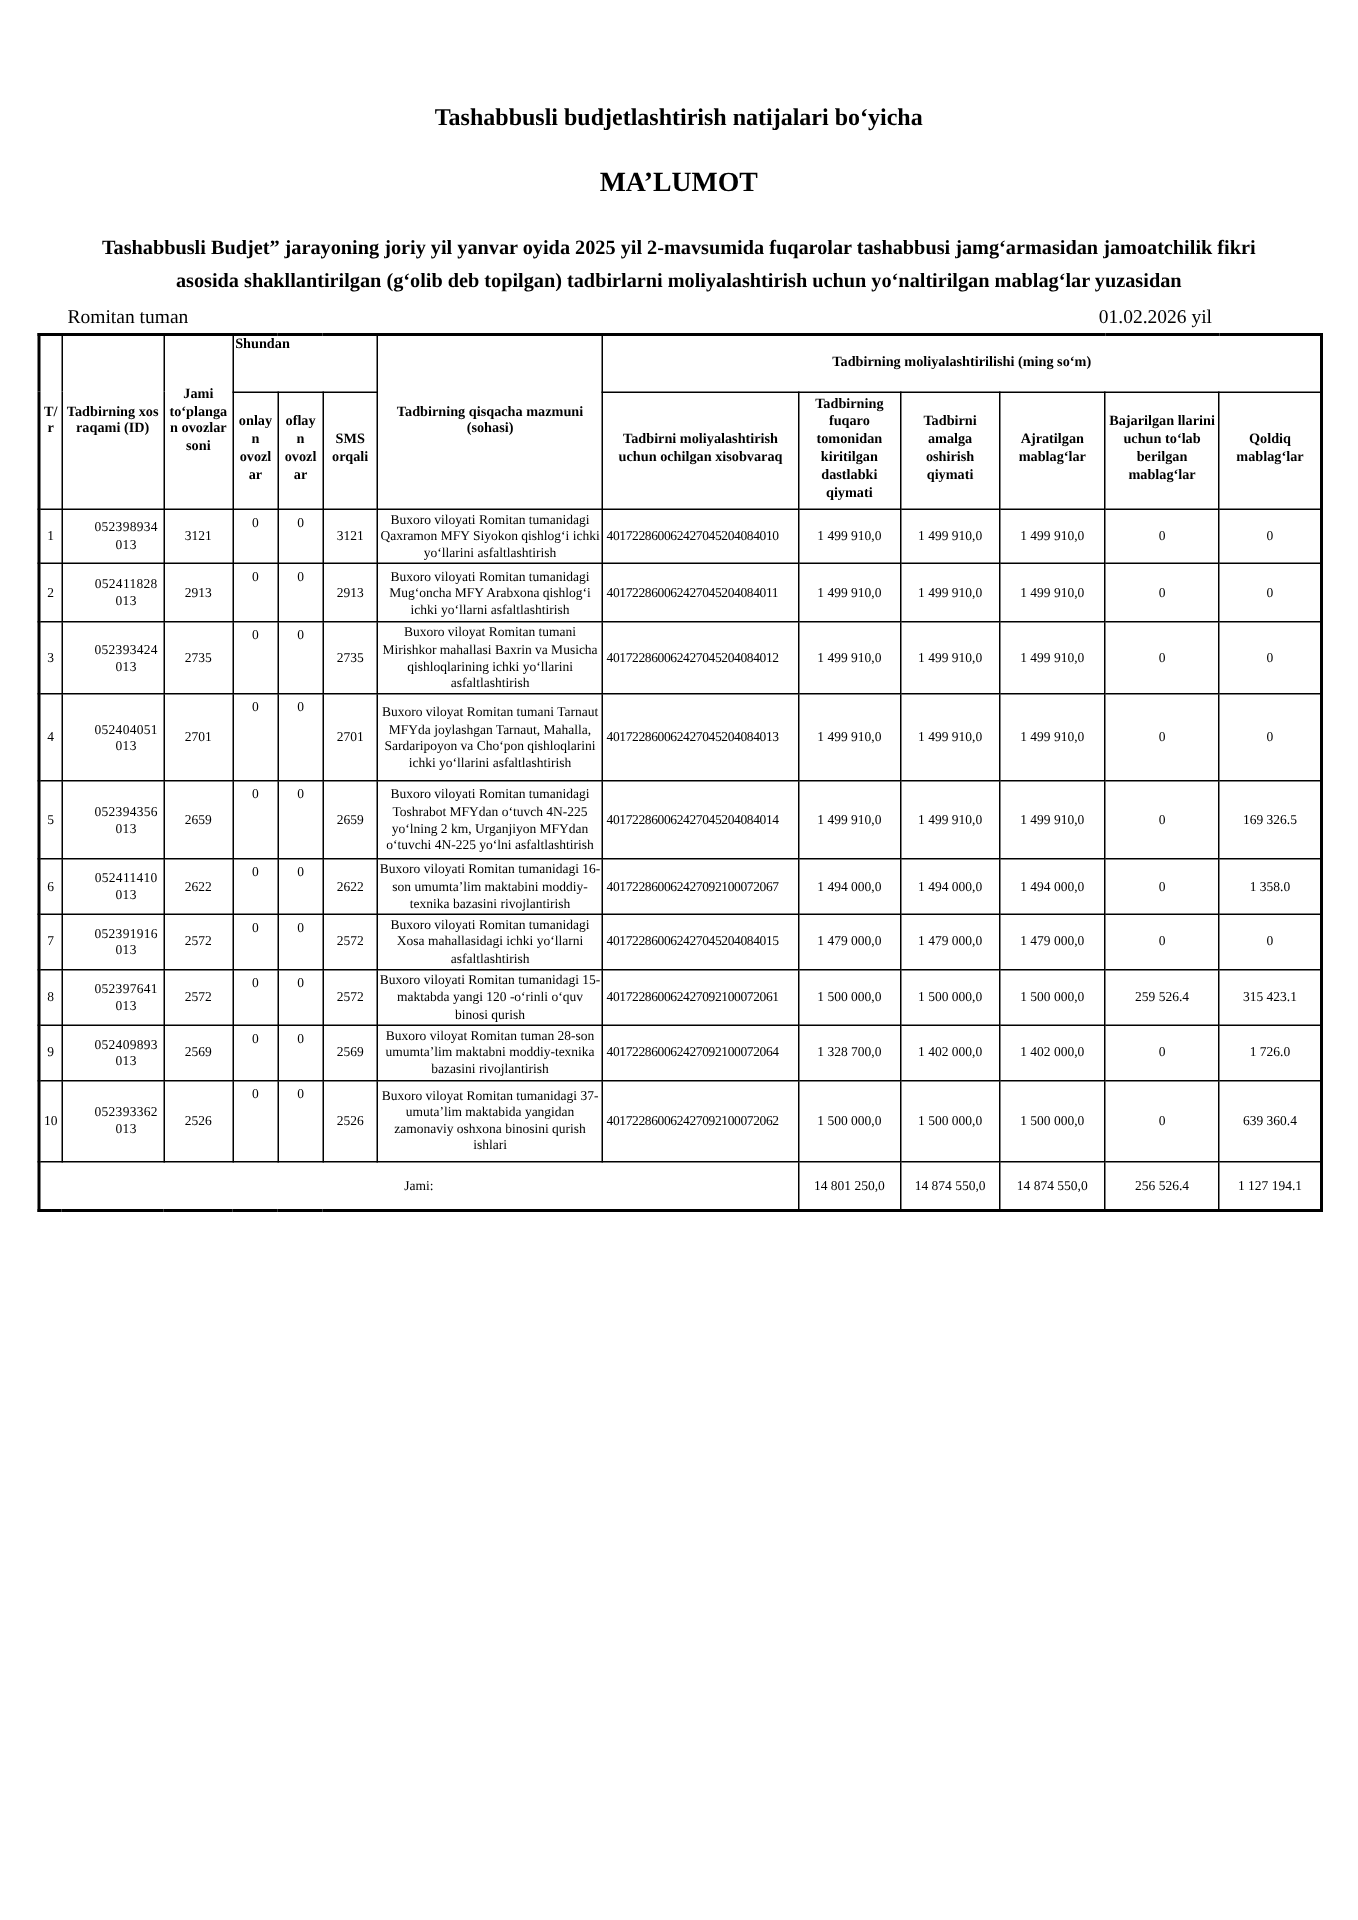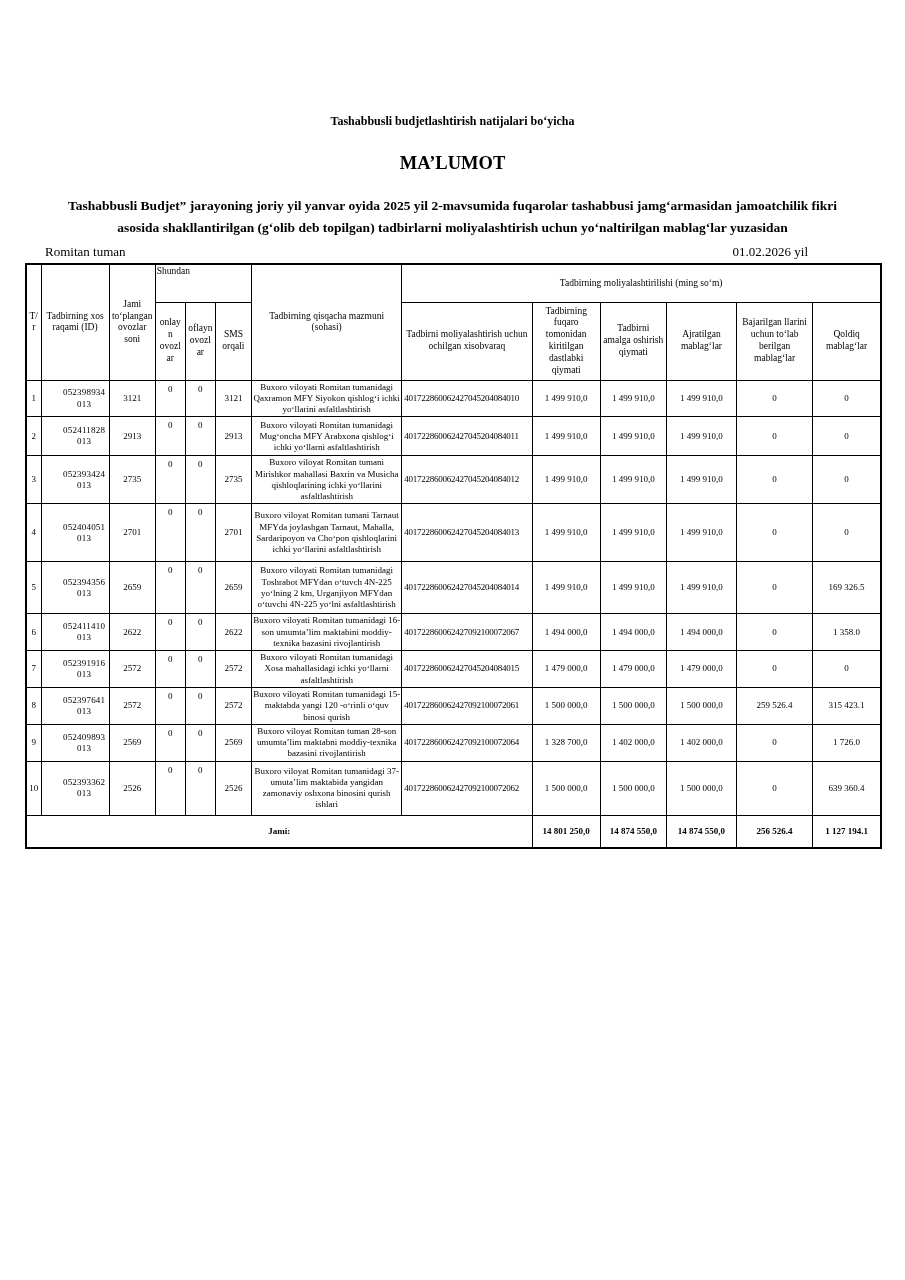--- a/index.html
+++ b/index.html
@@ -5,40 +5,40 @@
   * { box-sizing: border-box; }
   html,body { margin:0; padding:0; }
   body {
     width:905px; height:1280px;
     background:#ffffff;
     font-family:"Liberation Serif", serif;
     color:#000;
   }
   .page { position:relative; width:905px; height:1280px; background:#fff; overflow:hidden; }
 
-  .title1 { padding-top:70px; text-align:center; font-weight:bold; font-size:12px;margin-top:44px; }
+  .title1 { padding-top:70px; text-align:center; font-weight:bold; font-size:16px; }
   .title2 { margin-top:24px; text-align:center; font-weight:bold; font-size:18.5px; }
   .subtitle {
     margin:21px auto 0; width:770px;
     text-align:center; font-weight:bold; font-size:13.5px; line-height:1.6;
   }
   .meta { display:flex; justify-content:space-between; padding:6px 97px 1px 45px; font-size:13px; }
 
   table.doc {
     border-collapse:collapse; table-layout:fixed;
     width:857px; margin:2px 0 0 25px;
     border:2px solid #000;
   }
   .doc th, .doc td {
     border:1px solid #000;
     padding:1px 2px;
     text-align:center; vertical-align:middle;
     overflow:hidden; word-wrap:break-word;
   }
-  .doc thead th { font-weight:normal; font-size:9.5px; line-height:1.25; }
+  .doc thead th { font-weight:bold; font-size:9.5px; line-height:1.25; }
   .doc thead tr.band1 { height:38px; }
   .doc thead tr.band2 { height:78px; }
   th.shundan { vertical-align:top; text-align:left; padding:1px 1px; }
   th.shundan span { display:inline-block; max-width:38px; word-break:break-all; text-align:left; }
   th.small-h { font-size:8.5px; }
 
   .doc tbody td, .doc tfoot td { font-size:9px; line-height:1.25; }
   td.c-tr { font-size:10.5px; }
   td.c-id { font-size:9px; letter-spacing:0.2px;padding-left:20px; }
   td.c-zero { vertical-align:top; padding-top:3px; }
@@ -51,21 +51,21 @@
   .doc tbody tr:nth-child(3)  { height:46px; }
   .doc tbody tr:nth-child(4)  { height:58px; }
   .doc tbody tr:nth-child(5)  { height:52px; }
   .doc tbody tr:nth-child(6)  { height:35px; }
   .doc tbody tr:nth-child(7)  { height:34px; }
   .doc tbody tr:nth-child(8)  { height:37px; }
   .doc tbody tr:nth-child(9)  { height:36px; }
   .doc tbody tr:nth-child(10) { height:54px; }
 
   .doc tfoot tr { height:33px; }
-  .doc tfoot td { font-weight:bold; }
+  .doc tfoot td { font-weight:normal; }
   td.total-label { font-size:12px; font-weight:bold; }
 </style>
 </head>
 <body>
 
 <div class="page">
 
   <div class="title1">Tashabbusli budjetlashtirish natijalari bo‘yicha</div>
   <div class="title2">MA’LUMOT</div>
   <div class="subtitle">Tashabbusli Budjet” jarayoning joriy yil yanvar oyida 2025 yil 2-mavsumida fuqarolar tashabbusi jamg‘armasidan jamoatchilik fikri asosida shakllantirilgan (g‘olib deb topilgan) tadbirlarni moliyalashtirish uchun yo‘naltirilgan mablag‘lar yuzasidan</div>

